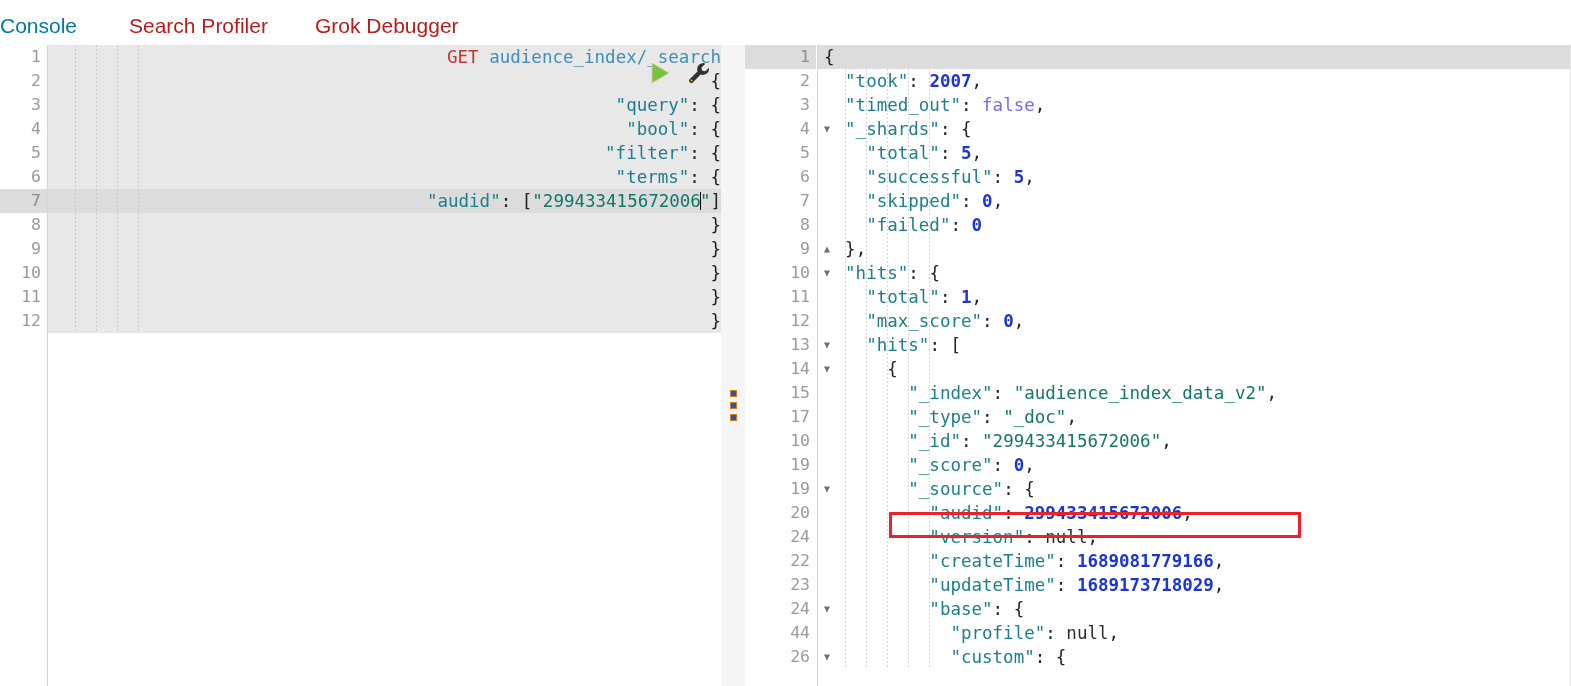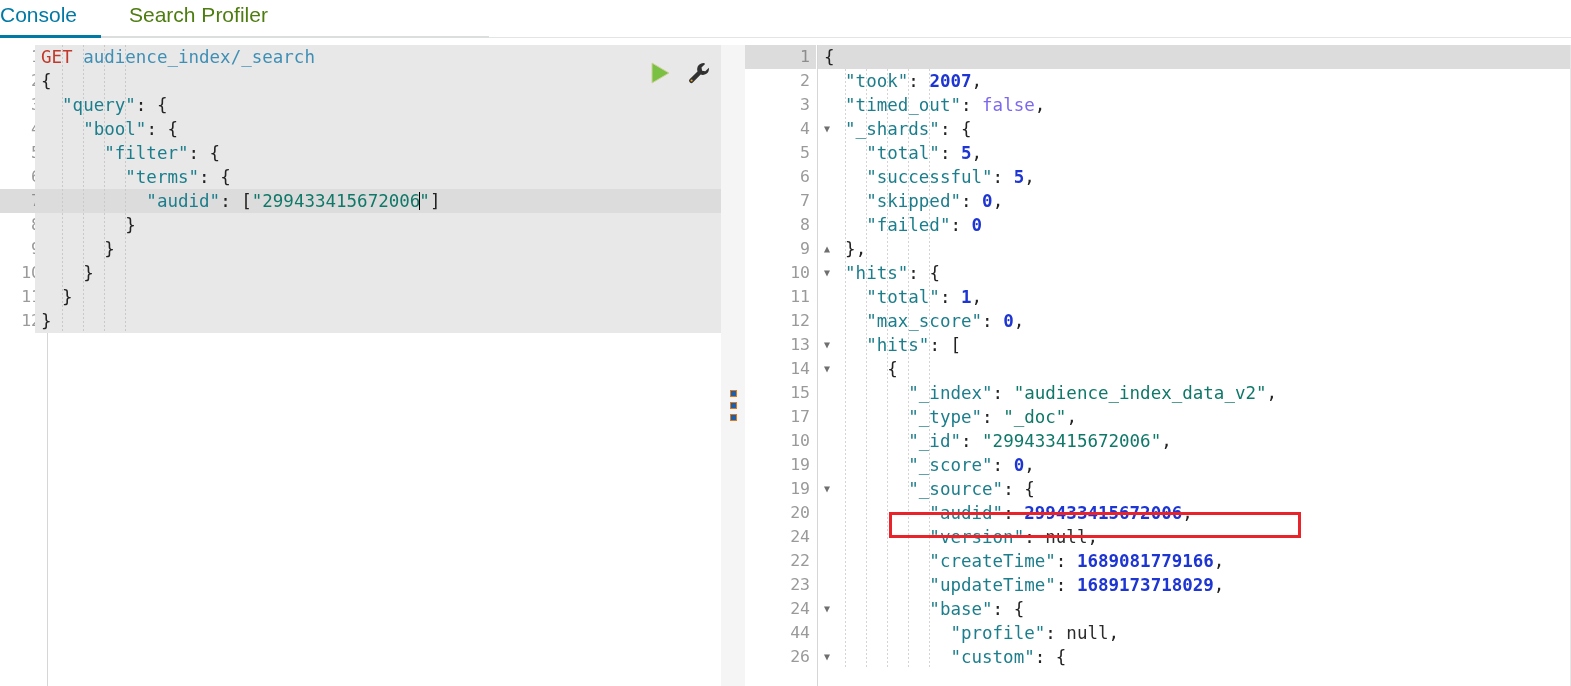--- a/index.html
+++ b/index.html
@@ -5,29 +5,29 @@
   * { box-sizing: border-box; margin: 0; padding: 0; }
   html, body {
     width: 1571px; height: 686px;
     background: #ffffff;
     font-family: "Liberation Sans", sans-serif;
     overflow: hidden;
   }
 
   
   .tabbar {
-    position: absolute; left: 0; top: 1px; width: 1571px; height: 37px;
+    position: absolute; left: 0; top: 12px; width: 1571px; height: 37px;
     background: #ffffff;
   }
   .tab {
     position: absolute; top: 0; height: 37px;
     display: flex; align-items: flex-start;
     padding-top: 0px;
     font-size: 21px;
-    color: #4d7c0f;
+    color: #b91c1c;
     white-space: nowrap;
     cursor: pointer;
     line-height: 28px;
   }
   .tab.active { color: #0079a5; }
   .tab-search-profiler{ left: 129px; }
   .tab-grok-debugger  { left: 315px; }
 
   .tab-underline {
     position: absolute; left: 0; top: 34px; width: 101px; height: 3px;
@@ -77,21 +77,21 @@
   .fold {
     position: absolute; right: -16px; top: 0; width: 14px;
     color: #6f6f6f; font-size: 10px; line-height: 24px; text-align: center;
   }
   .right-pane .fold { right: -18px; }
 
   .code {
     position: absolute; top: 0; bottom: 0; right: 0;
     white-space: pre;
   }
-  .left-pane  .code { left: 35px; background: transparent; }
+  .left-pane  .code { left: 48px; background: transparent; text-align: right; }
   .right-pane .code { left: 73px; background: transparent; }
 
   .cline {
     height: 24px; line-height: 24px; white-space: pre;
     padding-left: 6px;
     position: relative;
   }
   .left-pane  .cline { background: #e8e8e8; }
   .left-pane  .cline.cur { background: #dcdcdc; }
   .right-pane .cline.cur { background: #dcdcdc; }
@@ -152,20 +152,23 @@
 </style>
 </head>
 <body>
 
 <div class="tabbar">
   <div class="tab active">
     <span>Console</span>
   </div>
   <div class="tab tab-search-profiler">
     <span>Search Profiler</span>
+  </div>
+  <div class="tab tab-grok-debugger">
+    <span>Grok Debugger</span>
   </div>
   <div class="tab-underline"></div>
   <div class="tabbar-rule-thick"></div>
   <div class="tabbar-rule-thin"></div>
 </div>
 
 <div class="pane left-pane">
   <div class="gutter" id="left-gutter">
       <div class="gline">1</div>
       <div class="gline">2<span class="fold">▼</span></div>

